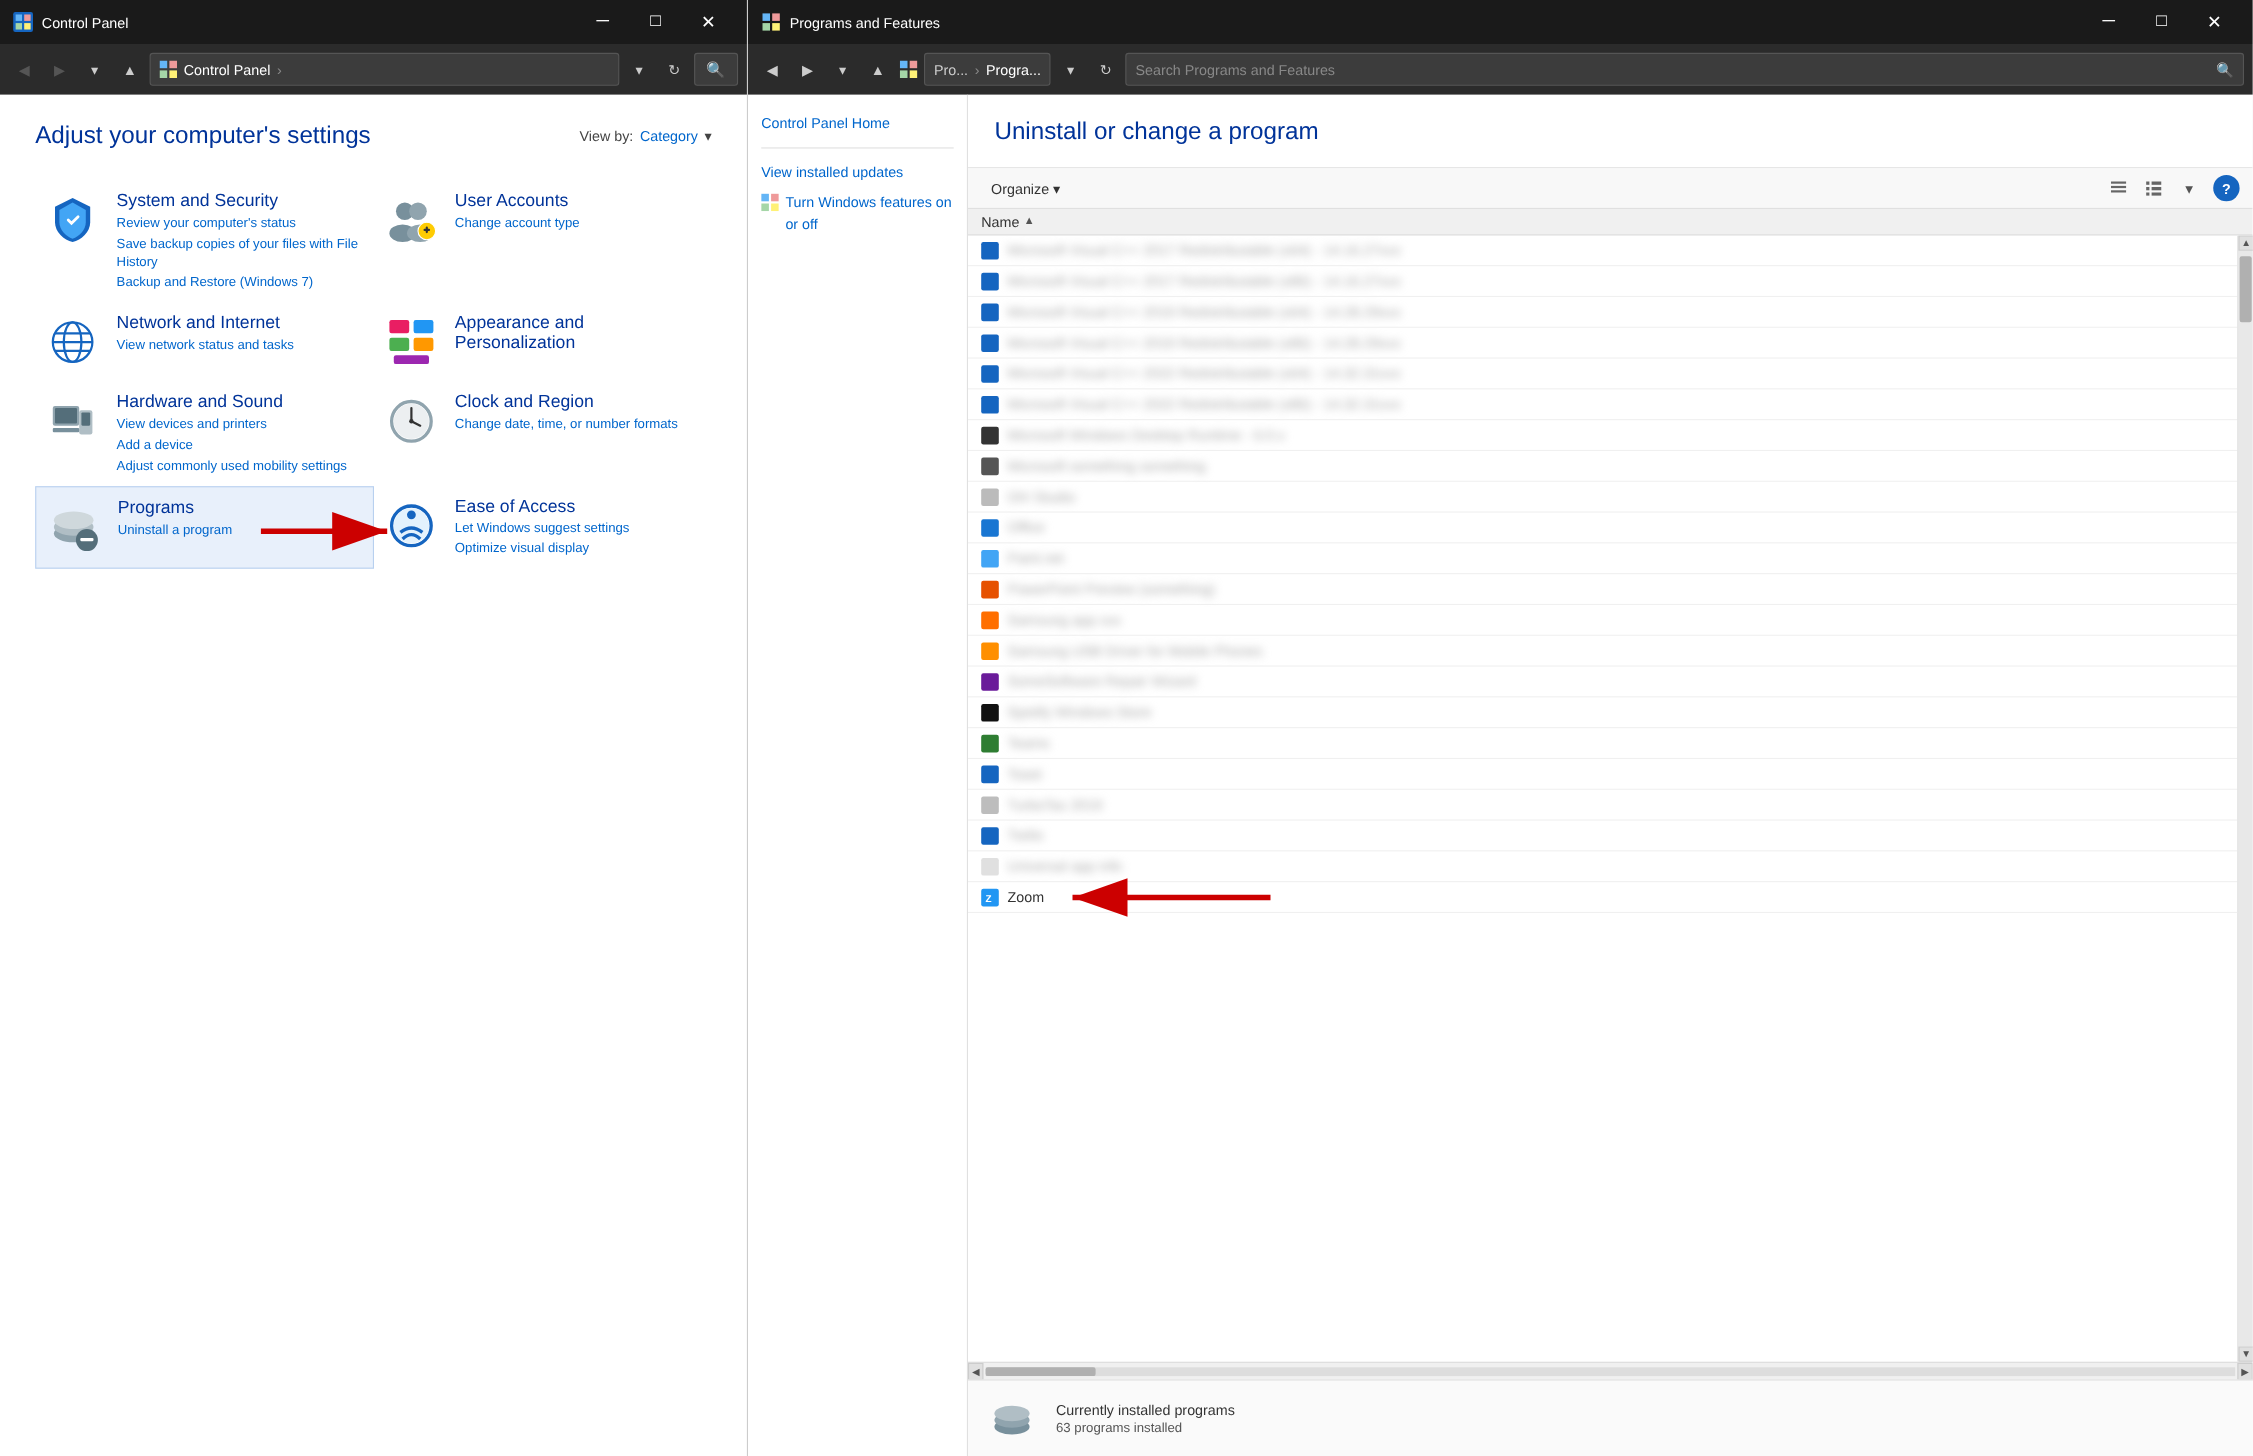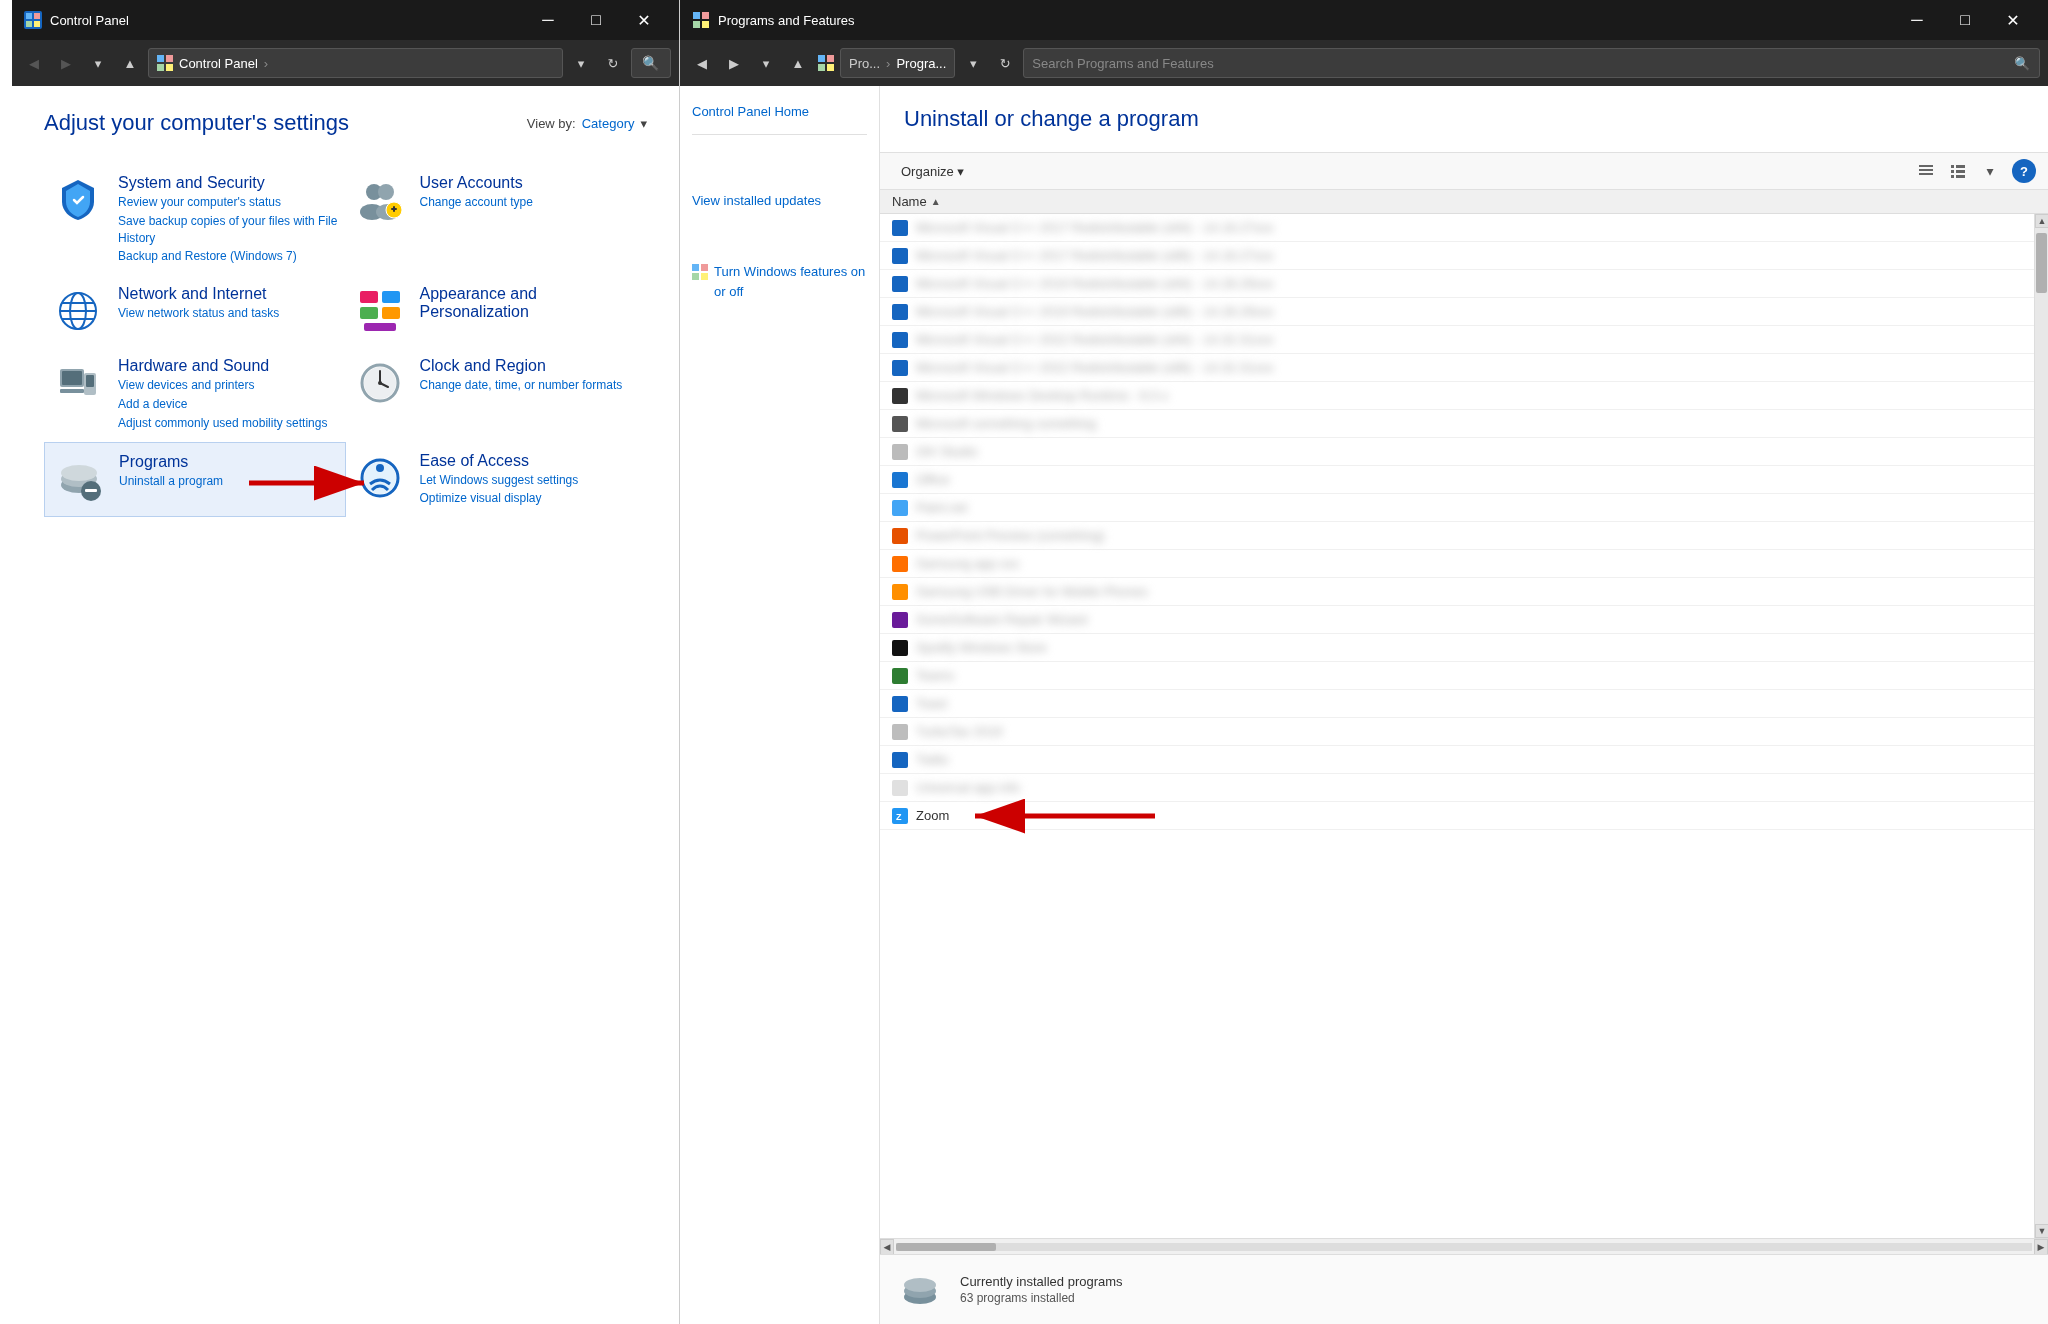--- a/index.html
+++ b/index.html
@@ -14,21 +14,20 @@
     }
 
     
     .control-panel {
       width: 680px;
       height: 100%;
       background: #fff;
       border-right: 1px solid #ccc;
       display: flex;
       flex-direction: column;
-      padding-left: 12px;
     }
 
     .window-titlebar {
       background: #1a1a1a;
       height: 40px;
       display: flex;
       align-items: center;
       padding: 0 12px;
       gap: 8px;
       color: #fff;
@@ -250,21 +249,20 @@
       font-size: 13px;
       color: #0066cc;
       cursor: pointer;
       text-decoration: none;
       line-height: 1.5;
     }
     .pf-sidebar-item {
       display: flex;
       align-items: flex-start;
       gap: 6px;
-      margin-top: 44px;
     }
 
     .pf-content {
       flex: 1;
       display: flex;
       flex-direction: column;
       overflow: hidden;
     }
 
     .pf-header {

